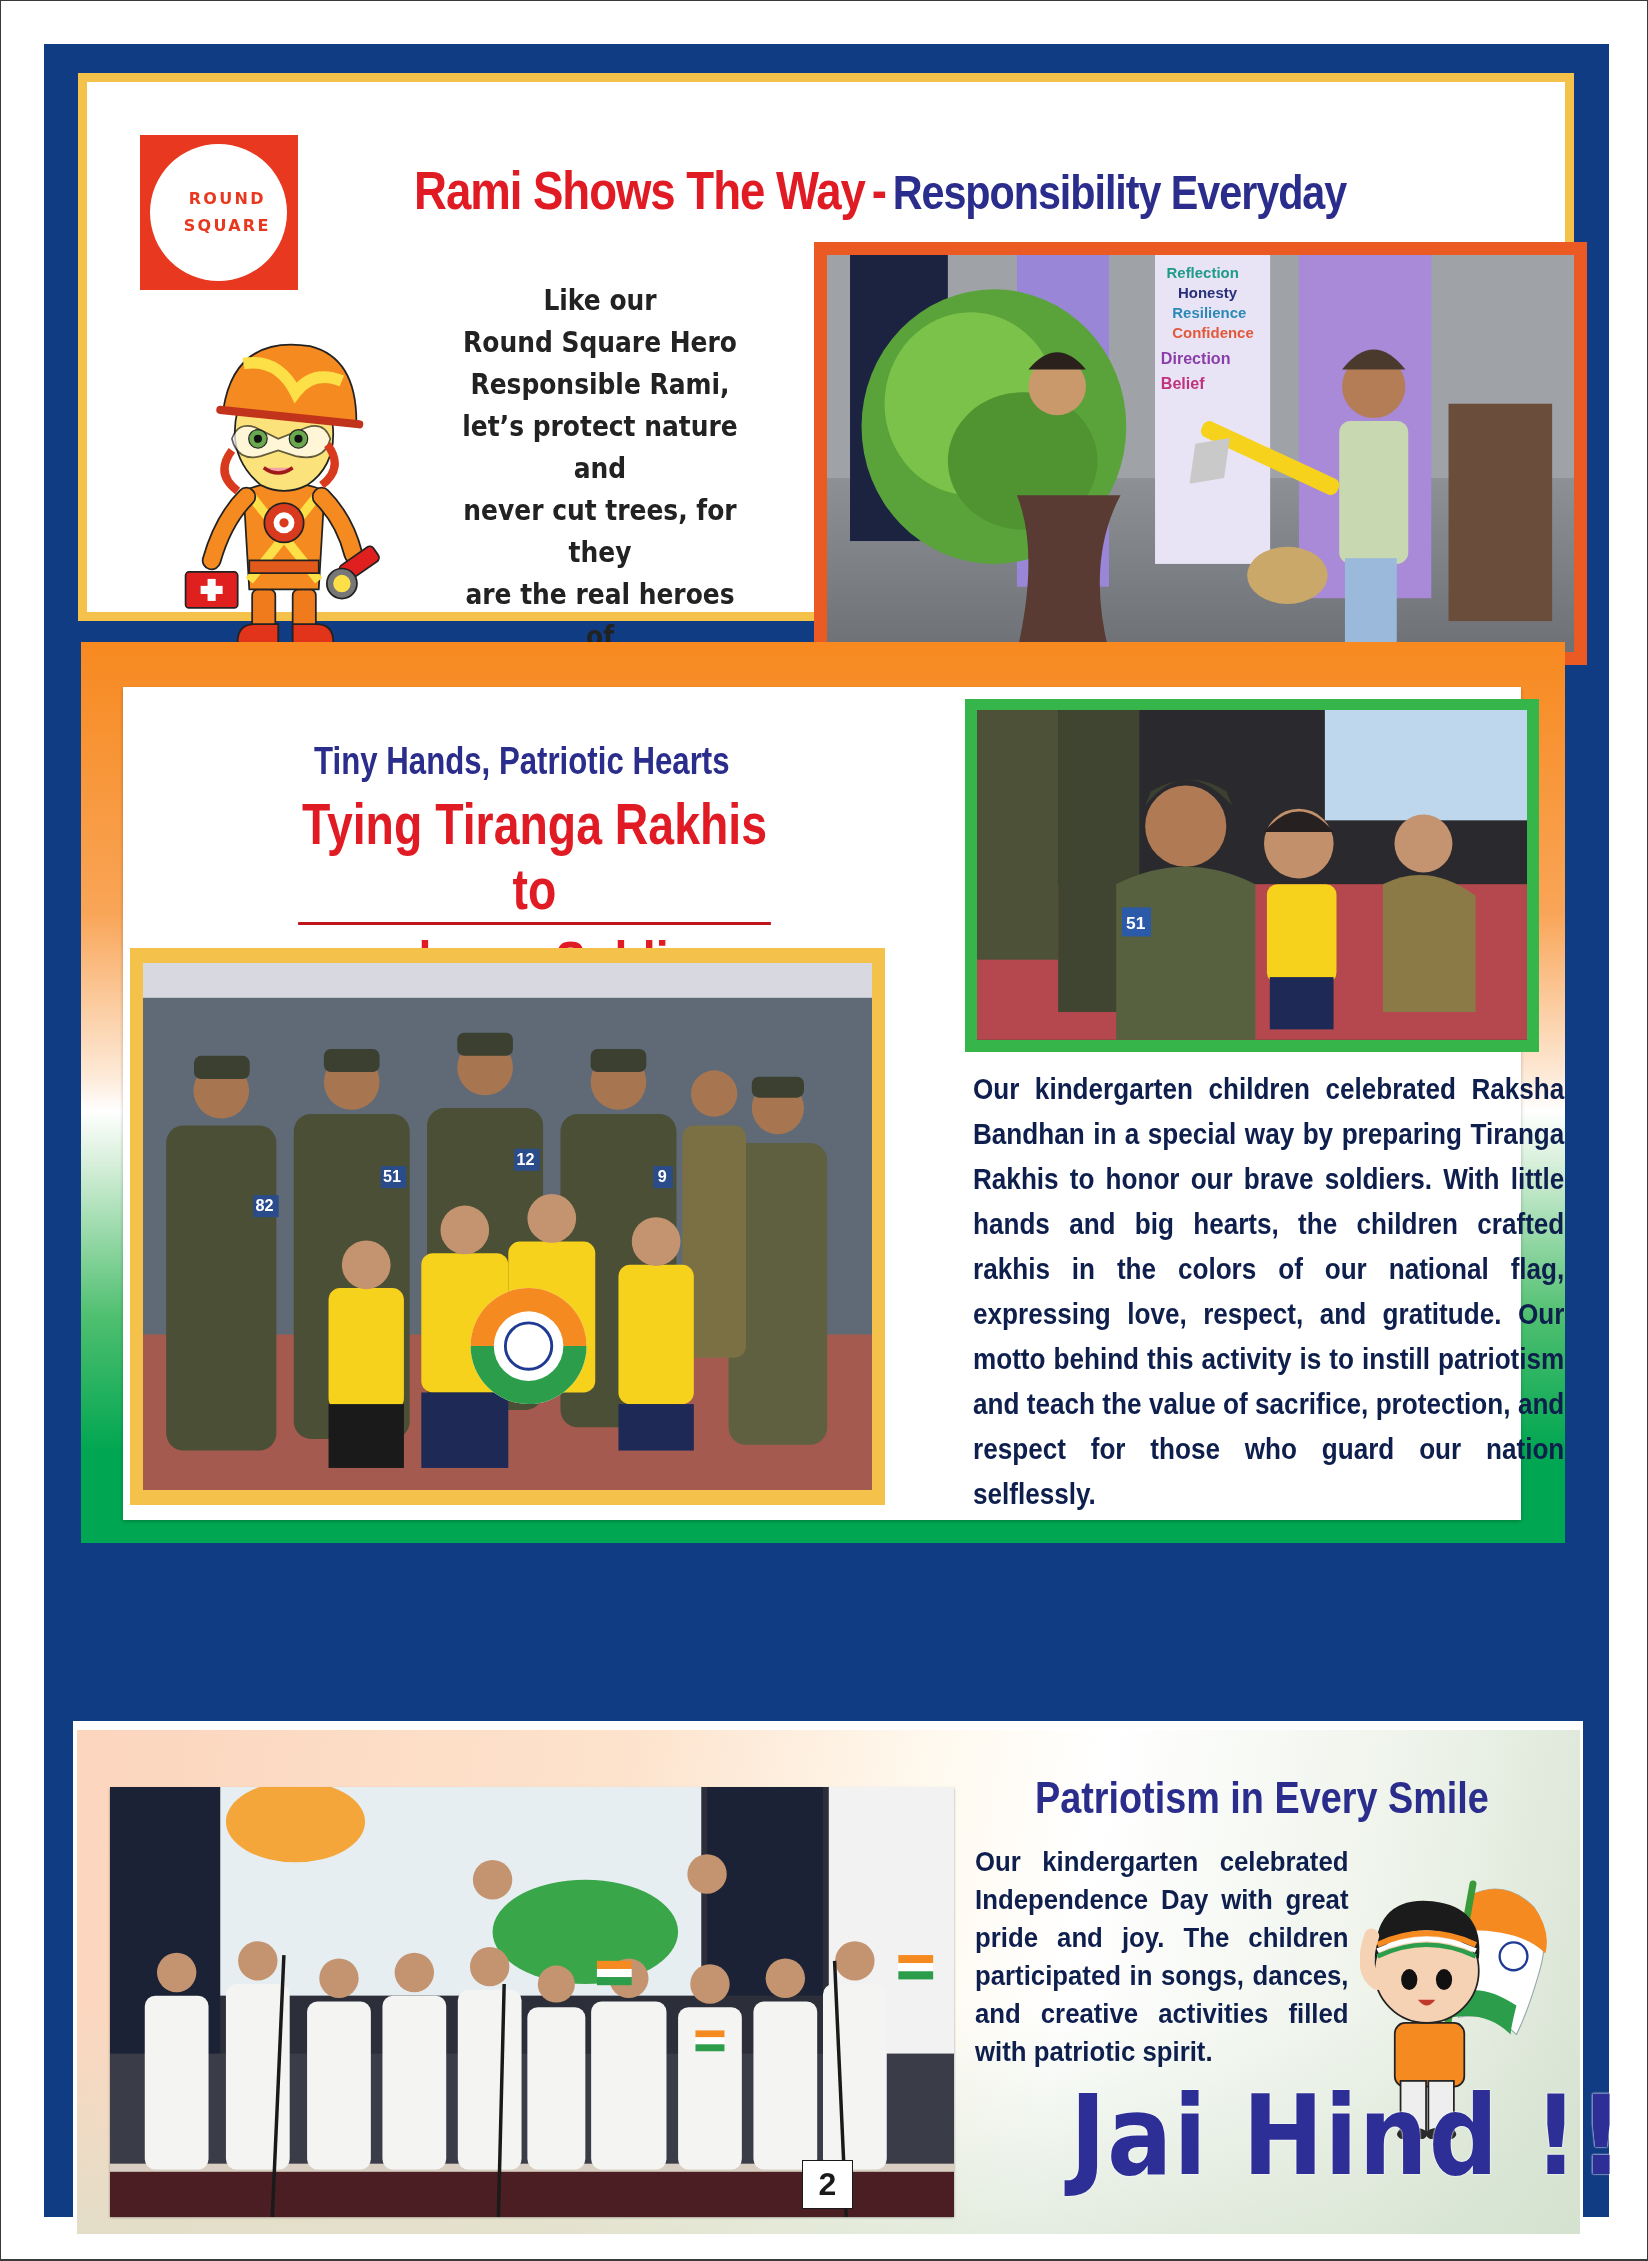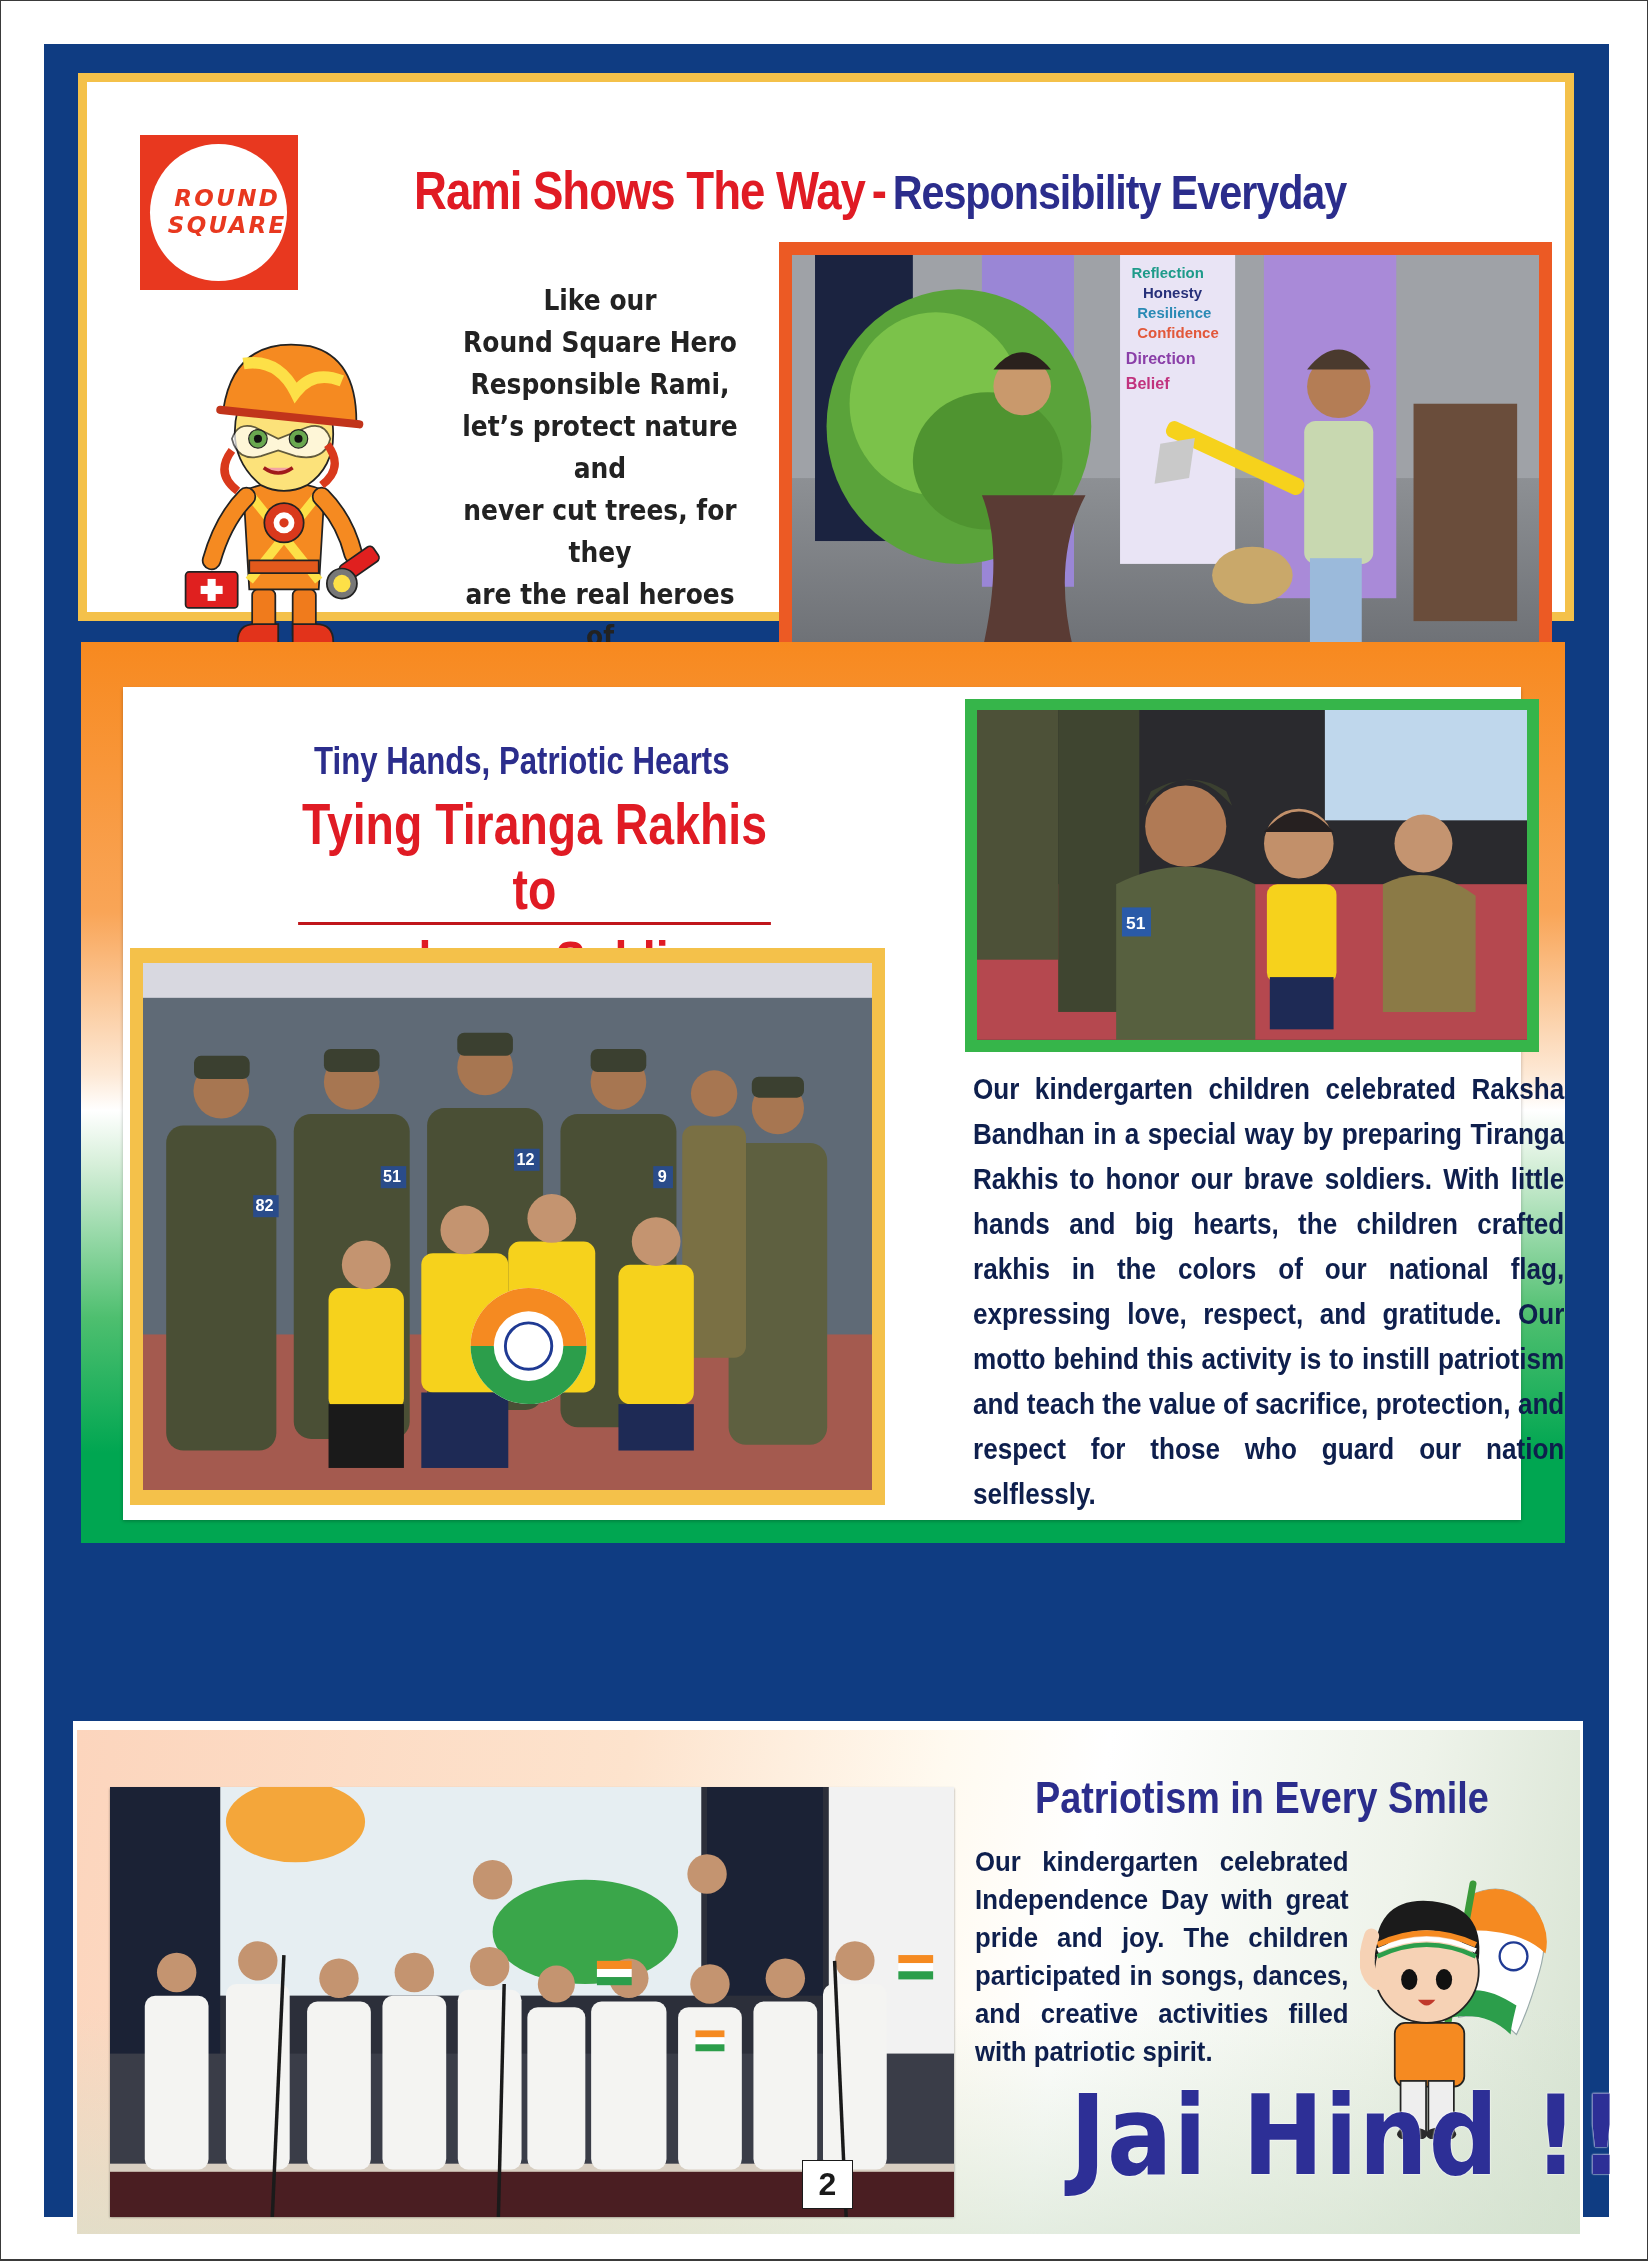--- a/index.html
+++ b/index.html
@@ -9,32 +9,32 @@
     .page-border { position: absolute; left: 0; top: 0; width: 1648px; height: 2261px; border: 1.7px solid #3a3a3a; border-bottom-width: 2.3px; pointer-events:none; }
 
     .frame { position: absolute; left: 44px; top: 44px; width: 1565px; height: 2173px; background: #0f3c82; }
 
     
     .s1 { position: absolute; left: 78px; top: 73px; width: 1496px; height: 548px; background: #f4c14a; }
     .s1-inner { position: absolute; left: 9.3px; top: 9.3px; right: 9.3px; bottom: 9.3px; background: #ffffff; }
     .logo { position: absolute; left: 58px; top: 58px; width: 165px; height: 162px; background: #ffffff; padding: 3.5px; z-index: 3; }
     .logo-red { width: 100%; height: 100%; background: #e8381f; display: flex; align-items: center; justify-content: center; }
     .logo-circle { width: 137px; height: 137px; border-radius: 50%; background: #ffffff; display: flex; flex-direction: column; align-items: center; justify-content: center; padding-left: 17.4px; }
-    .logo-circle span { color: #e8381f; font-weight: 700; font-size: 23px; letter-spacing: 2.3px; line-height: 27px; font-family: "DejaVu Sans", sans-serif; font-style: italic; }
+    .logo-circle span { color: #e8381f; font-weight: 700; font-size: 16px; letter-spacing: 2.3px; line-height: 27px; font-family: "DejaVu Sans", sans-serif; }
 
     .s1-title { position: absolute; left: 336px; top: 87px; font-size: 53px; font-weight: 700; white-space: nowrap; letter-spacing: -1.2px; transform: scaleX(0.86); transform-origin: left top; }
     .s1-title .t-red { color: #e01b24; }
     .s1-title .t-dash { color: #e01b24; margin: 0 8px; }
     .s1-title .t-blue { color: #2b2d8c; font-size: 48px; }
 
     .rami-text { position: absolute; left: 348px; top: 206px; width: 348px; text-align: center; font-size: 29px; line-height: 42px; font-weight: 700; color: #222222; font-family: "DejaVu Sans", sans-serif; transform: scaleX(0.86); transform-origin: center top; }
 
     .mascot { position: absolute; left: 96px; top: 244px; width: 220px; height: 371px; }
 
-    .s1-photo { position: absolute; left: 701px; top: 169px; width: 773px; height: 423px; background: #ec5a24; padding: 13px; }
+    .s1-photo { position: absolute; left: 736px; top: 169px; width: 773px; height: 423px; background: #ec5a24; padding: 13px; }
     .photo-fill { width: 100%; height: 100%; position: relative; overflow: hidden; }
 
     
     .s2 { position: absolute; left: 81px; top: 642px; width: 1484px; height: 901px;
           background: linear-gradient(to bottom, #f7891f 0%, #f9a557 30%, #fde9d6 48%, #ffffff 52%, #d6efd9 58%, #4ebf6f 75%, #00a651 90%, #00a651 100%); }
     .s2-card { position: absolute; left: 42px; top: 45px; width: 1398px; height: 833px; background: #ffffff; box-shadow: 0 2.3px 3.5px rgba(0,0,0,0.25); }
     .s2-sub { position: absolute; left: 191px; top: 52px; font-size: 39px; font-weight: 700; color: #2b2d8c; white-space: nowrap; transform: scaleX(0.8); transform-origin: left top; }
     .s2-headline { position: absolute; left: 116px; top: 104px; width: 591px; text-align: center; font-size: 58px; line-height: 65px; font-weight: 700; color: #e01b24; transform: scaleX(0.8); transform-origin: center top; }
     .s2-headline span { display: inline-block; border-bottom: 3.5px solid #c0161b; padding-bottom: 1.2px; margin-bottom: 3.5px; }
 

